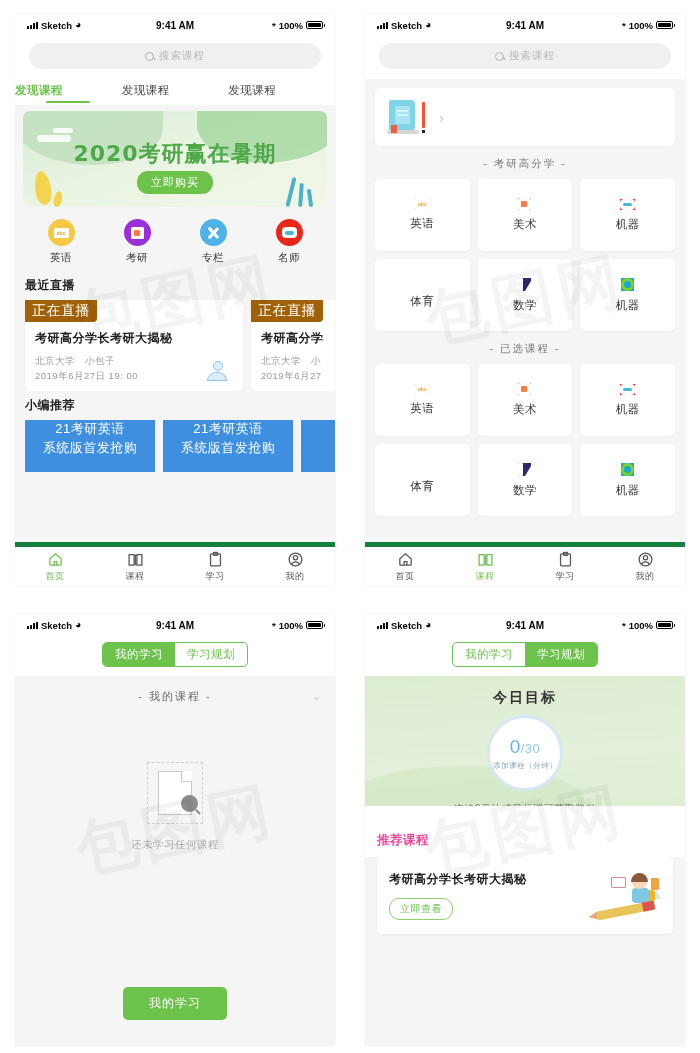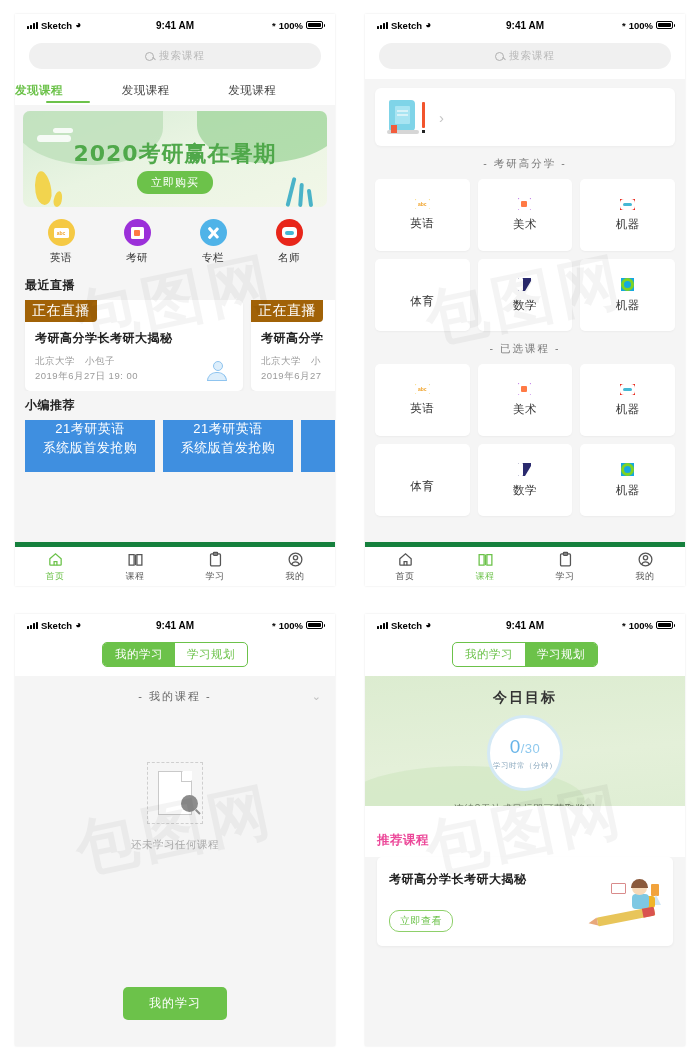--- a/index.html
+++ b/index.html
@@ -162,21 +162,21 @@
   .ring { width:76px; height:76px; border-radius:50%; background:#fff; border:3px solid #d4e9f5; margin:8px auto 0; display:flex; flex-direction:column; align-items:center; justify-content:center; position:relative; }
   .ringnum { font-size:19px; color:#67b4e8; letter-spacing:.5px; }
   .ringnum small { font-size:13px; color:#8fc9ee; }
   .ringlb { font-size:7.5px; color:#8aa8bd; margin-top:3px; letter-spacing:.5px; }
   .goalnote { text-align:center; font-size:10px; color:#6c7a63; padding-top:11px; position:relative; letter-spacing:.5px; }
 
   .rechead { font-size:12.5px; font-weight:bold; color:#ec4899; padding:26px 12px 8px; letter-spacing:.5px; background:#fff; }
   .reccourse { margin:0 12px; background:#fff; border-radius:5px; padding:14px 12px; display:flex; align-items:center; box-shadow:0 1px 3px rgba(0,0,0,.05); }
   .reccourse .tx { flex:1; }
   .reccourse .t1 { font-size:12px; font-weight:bold; color:#222; letter-spacing:.5px; }
-  .viewbtn { display:inline-block; margin-top:22px; border:1.2px solid #8ed06a; color:#6cc24a; font-size:10px; padding:3px 10px; border-radius:10px; letter-spacing:.5px; }
+  .viewbtn { display:inline-block; margin-top:10px; border:1.2px solid #8ed06a; color:#6cc24a; font-size:10px; padding:3px 10px; border-radius:10px; letter-spacing:.5px; }
   .kid { width:64px; height:46px; position:relative; }
   .kid .pencil { position:absolute; left:0; bottom:4px; width:58px; height:9px; background:#e8c55a; border-radius:1px; transform:rotate(-11deg); }
   .kid .pencil:before { content:""; position:absolute; left:-9px; top:0; border-top:4.5px solid transparent; border-bottom:4.5px solid transparent; border-right:9px solid #e8a87c; }
   .kid .pencil:after { content:""; position:absolute; right:0; top:0; width:12px; height:9px; background:#d9534f; border-radius:0 2px 2px 0; }
   .kid .head { position:absolute; right:14px; top:2px; width:15px; height:14px; background:#f7d9b8; border-radius:50%; }
   .kid .hair { position:absolute; right:13px; top:0px; width:17px; height:9px; background:#8b5a3c; border-radius:9px 9px 0 0; }
   .kid .body { position:absolute; right:12px; top:15px; width:17px; height:15px; background:#7ec8e3; border-radius:4px; }
   .kid .bag { position:absolute; right:6px; top:17px; width:10px; height:12px; background:#f0b429; border-radius:3px; }
   .kid .book { position:absolute; left:14px; top:4px; width:15px; height:11px; background:#fff; border:1.2px solid #d98b8b; border-radius:1px; }
   .kid .tri { position:absolute; right:0px; top:16px; width:0; height:0; border-left:5px solid transparent; border-right:5px solid transparent; border-bottom:10px solid #cfe6f5; }
@@ -594,21 +594,21 @@
         </div>
       </div>
 
       <div class="goalcard">
         <div class="wave"></div>
         <div class="goaltitle">今日目标</div>
         <div class="ring">
           <div class="ringnum">
             <span>0</span><small>/30</small>
           </div>
-          <div class="ringlb">学习时常（分钟）</div>
+          <div class="ringlb">添加课程（分钟）</div>
         </div>
         <div class="goalnote">连续3天达成目标即可获取奖励</div>
       </div>
 
       <div class="rechead">推荐课程</div>
       <div class="reccourse">
         <div class="tx">
           <div class="t1">考研高分学长考研大揭秘</div>
           <div class="viewbtn">立即查看</div>
         </div>

